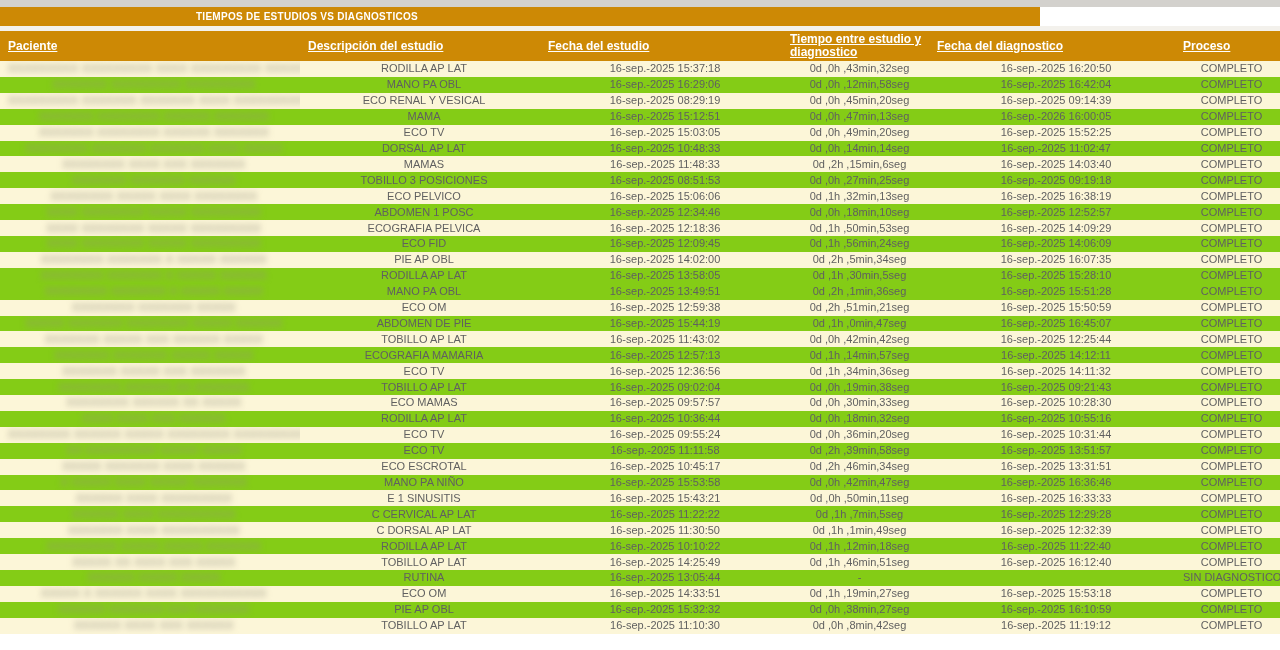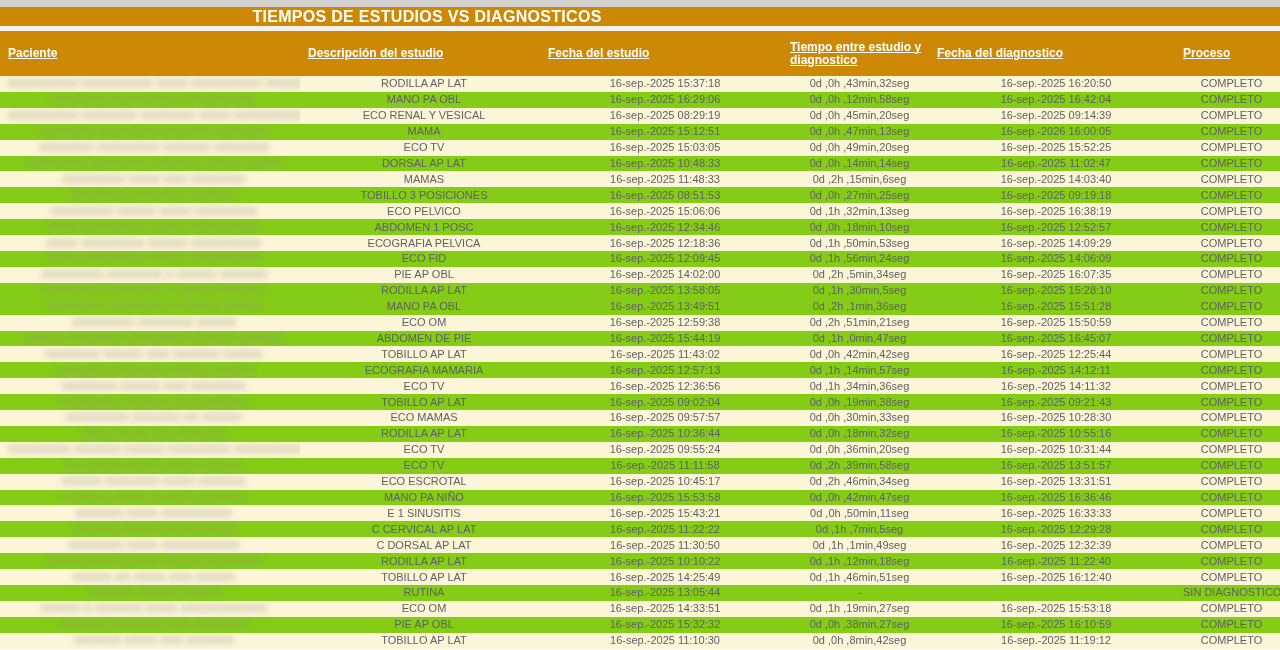--- a/index.html
+++ b/index.html
@@ -7,24 +7,24 @@
     width: 1280px; height: 650px;
     overflow: hidden;
     background: #ffffff;
     font-family: "Liberation Sans", sans-serif;
   }
   .top-strip {
     width: 1280px; height: 7px;
     background: #d3d1cd;
   }
   .title-bar {
-    width: 1280px; height: 19px;
+    width: 1040px; height: 19px;
     background: #cd8905;
     color: #ffffff;
-    font-size: 16px; font-weight: bold;
+    font-size: 10px; font-weight: bold;
     line-height: 19px;
     text-align: center;
     box-sizing: border-box;
     padding-right: 426px; 
     letter-spacing: 0.3px;
   }
   .bar-gap {
     width: 1280px; height: 5px;
     background: #f3f1ec;
   }
@@ -34,21 +34,21 @@
     table-layout: fixed;
   }
   table.report col.c-paciente  { width: 300px; }
   table.report col.c-desc      { width: 240px; }
   table.report col.c-fest      { width: 242px; }
   table.report col.c-tiempo    { width: 147px; }
   table.report col.c-fdiag     { width: 246px; }
   table.report col.c-proceso   { width: 105px; }
   thead tr {
     background: #cd8905;
-    height: 45px;
+    height: 30px;
     border-radius: 12px;
   }
   thead th {
     color: #ffffff;
     font-size: 12px;
     font-weight: bold;
     text-align: left;
     text-decoration: underline;
     padding: 0 4px 0 8px;
     vertical-align: middle;

